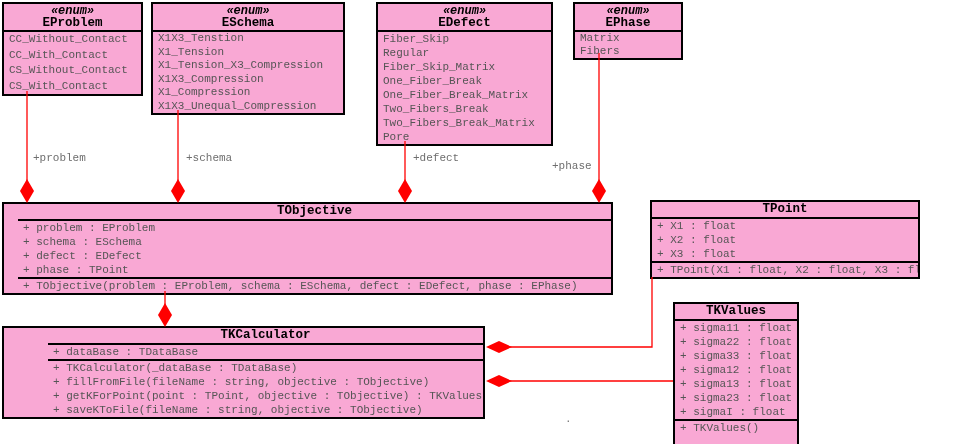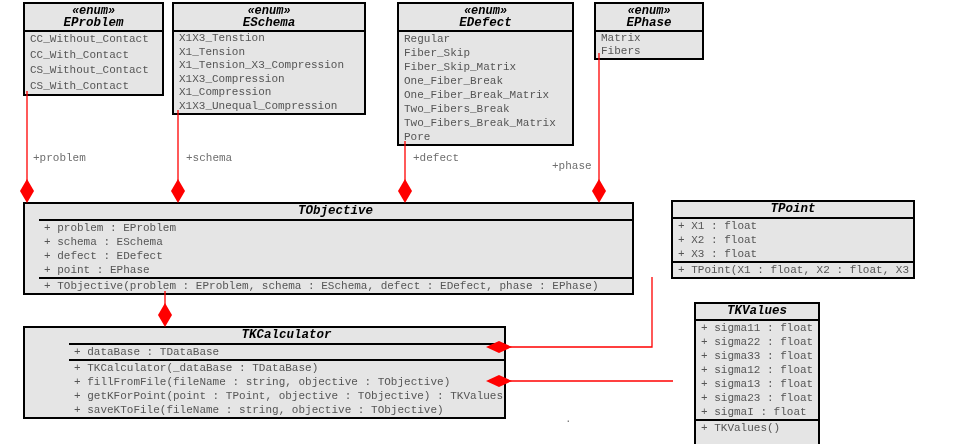--- a/index.html
+++ b/index.html
@@ -1,25 +1,25 @@
 <!DOCTYPE html>
 <html><head>
 <meta charset="utf-8">
 <style>
   html,body{margin:0;padding:0;background:#fff;}
   #canvas{
     position:relative;width:956px;height:444px;background:#ffffff;overflow:hidden;
     font-family:"Liberation Mono","DejaVu Sans Mono",monospace;
   }
   .box{
-    position:absolute;background:#e5e5e5;border:2px solid #000;box-sizing:border-box;z-index:2;margin-left:21px;
+    position:absolute;background:#f9a8d4;border:2px solid #000;box-sizing:border-box;z-index:2;
   }
   .ehdr{border-bottom:2px solid #000;text-align:center;padding:1px 0 0 0;}
   .stereo{font-weight:bold;font-style:italic;font-size:12px;line-height:12px;color:#000;}
-  .ename,.cname{font-weight:bold;font-size:12.5px;line-height:13px;color:#000;white-space:nowrap;font-style:italic;}
+  .ename,.cname{font-weight:bold;font-size:12.5px;line-height:13px;color:#000;white-space:nowrap;}
   .chdr{border-bottom:2px solid #000;text-align:center;padding:1px 0;}
   .members{color:#555555;font-size:11px;}
   .members .row{line-height:14px;padding-left:5px;white-space:pre;overflow:hidden;}
   .rows-155 .row{line-height:15.5px;}
   .rows-135 .row{line-height:13.5px;}
   .rows-13 .row{line-height:13px;}
   .methods{border-top:2px solid #000;}
   .padb{padding-bottom:16px;font-family:Liberation Mono, monospace;}
   .assoc-label{
     position:absolute;font-size:11px;line-height:12px;color:#6e6e6e;z-index:3;white-space:pre;
@@ -59,22 +59,22 @@
         <div class="row">X1X3_Unequal_Compression</div>
       </div>
   </div>
 
   <div class="box" style="left:376px;top:2px;width:177px;">
     <div class="ehdr">
       <div class="stereo">«enum»</div>
       <div class="ename">EDefect</div>
     </div>
     <div class="members">
+        <div class="row">Fiber_Skip</div>
         <div class="row">Regular</div>
-        <div class="row">Fiber_Skip</div>
         <div class="row">Fiber_Skip_Matrix</div>
         <div class="row">One_Fiber_Break</div>
         <div class="row">One_Fiber_Break_Matrix</div>
         <div class="row">Two_Fibers_Break</div>
         <div class="row">Two_Fibers_Break_Matrix</div>
         <div class="row">Pore</div>
       </div>
   </div>
 
   <div class="box" style="left:573px;top:2px;width:110px;">
@@ -89,28 +89,28 @@
   </div>
 
   <div class="box" style="left:2px;top:202px;width:611px;padding-left:14px;">
     <div class="chdr">
       <div class="cname">TObjective</div>
     </div>
     <div class="members">
         <div class="row">+ problem : EProblem</div>
         <div class="row">+ schema : ESchema</div>
         <div class="row">+ defect : EDefect</div>
-        <div class="row">+ point : EPhase</div>
+        <div class="row">+ phase : TPoint</div>
       </div>
     <div class="members methods">
         <div class="row">+ TObjective(problem : EProblem, schema : ESchema, defect : EDefect, phase : EPhase)</div>
       </div>
   </div>
 
-  <div class="box" style="left:650px;top:200px;width:244px;">
+  <div class="box" style="left:650px;top:200px;width:270px;">
     <div class="chdr">
       <div class="cname">TPoint</div>
     </div>
     <div class="members">
         <div class="row">+ X1 : float</div>
         <div class="row">+ X2 : float</div>
         <div class="row">+ X3 : float</div>
       </div>
     <div class="members methods">
         <div class="row">+ TPoint(X1 : float, X2 : float, X3 : float)</div>

